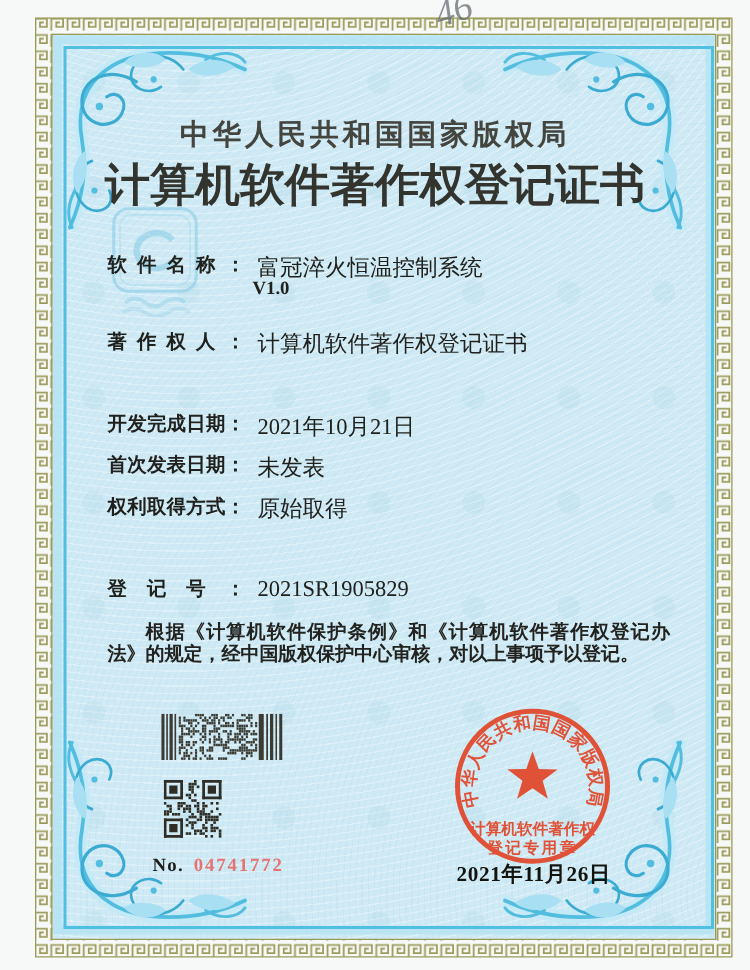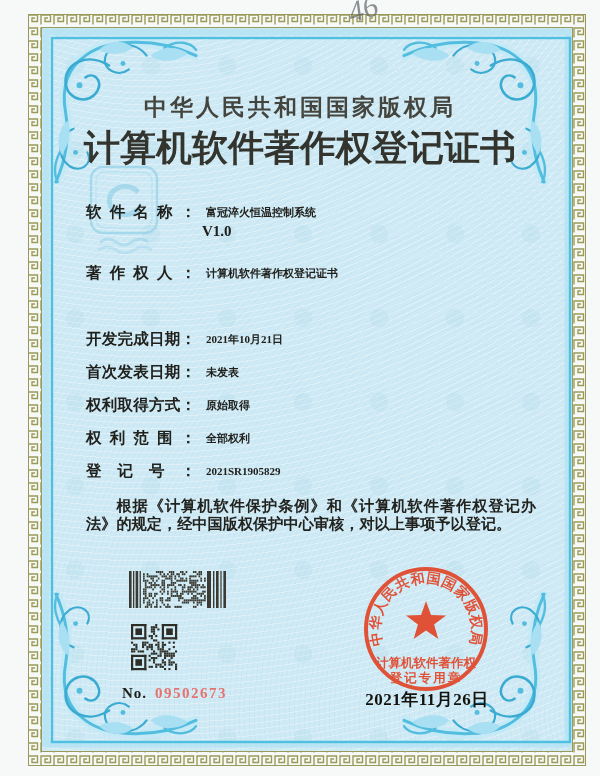--- a/index.html
+++ b/index.html
@@ -27,21 +27,21 @@
   }
   .title1{position:absolute; left:0; top:92px; width:600px; text-align:center;
     font-size:23px; font-weight:bold; letter-spacing:3px; color:#45453f; z-index:4;}
   .title2{position:absolute; left:0; top:124px; width:600px; text-align:center;
     font-size:36px; font-weight:bold; letter-spacing:0px; color:#34342e; z-index:4;}
   .certno{position:absolute; right:80px; top:174px; font-size:12.5px; font-weight:bold; color:#3a3a35; z-index:4;}
   .certno .lbl{margin-right:10px;}
   .row{position:absolute; left:86px; z-index:4; color:#20201d; white-space:nowrap;}
   .flabel{display:inline-block; width:110px; font-weight:bold; font-size:15.5px;
     text-align:justify; text-align-last:justify; vertical-align:top;}
-  .fvalue{margin-left:6px; font-weight:bold; font-size:11px;}
+  .fvalue{margin-left:6px; font-weight:normal; font-size:18px;}
   .version{position:absolute; left:202px; top:223px; font-weight:bold; font-size:15px; z-index:4; color:#20201d;}
   .statement{position:absolute; left:86px; top:497px; width:450px; z-index:4;
     font-size:15.2px; font-weight:600; line-height:18px; color:#22221f; text-indent:2em; text-align:justify;}
   .barcode{position:absolute; left:129px; top:571px; z-index:4;}
   .qr{position:absolute; left:131px; top:624px; z-index:4;}
   .serial{position:absolute; left:122px; top:685px; z-index:4; font-size:15px; font-weight:bold; color:#1d1d1a; letter-spacing:1px;}
   .serial .num{color:#e5736f; margin-left:8px; letter-spacing:1.5px;}
   .seal{position:absolute; left:360px; top:563px; z-index:5; opacity:.93;}
   .issue-date{position:absolute; left:352px; top:688px; width:150px; text-align:center;
     z-index:6; font-size:17px; font-weight:bold; color:#14140f; letter-spacing:.5px;}
@@ -132,24 +132,20 @@
     <span class="flabel">开发完成日期：</span>
     <span class="fvalue">2021年10月21日</span>
   </div>
   <div class="row" style="top:395px">
     <span class="flabel">权利取得方式：</span>
     <span class="fvalue">原始取得</span>
   </div>
   <div class="row" style="top:362px">
     <span class="flabel">首次发表日期：</span>
     <span class="fvalue">未发表</span>
-  </div>
-  <div class="row" style="top:428px">
-    <span class="flabel">权利范围：</span>
-    <span class="fvalue">全部权利</span>
   </div>
   <div class="row" style="top:461px">
     <span class="flabel">登记号：</span>
     <span class="fvalue">2021SR1905829</span>
   </div>
 
   <div class="statement">根据《计算机软件保护条例》和《计算机软件著作权登记办法》的规定，经中国版权保护中心审核，对以上事项予以登记。</div>
 
   <div class="barcode">
     <svg id="barcode-svg" width="97" height="37">
@@ -561,21 +557,21 @@
         <rect x="28.6" y="41.800000000000004" width="2.09" height="2.09" fill="#2e2e26"></rect>
         <rect x="30.800000000000004" y="41.800000000000004" width="2.09" height="2.09" fill="#2e2e26"></rect>
         <rect x="44" y="41.800000000000004" width="2.09" height="2.09" fill="#2e2e26"></rect>
         <rect x="33" y="44" width="2.09" height="2.09" fill="#2e2e26"></rect>
         <rect x="37.400000000000006" y="44" width="2.09" height="2.09" fill="#2e2e26"></rect>
         <rect x="44" y="44" width="2.09" height="2.09" fill="#2e2e26"></rect>
       </svg>
   </div>
 
   <div class="serial">
-    <span>No.</span><span class="num">09502673</span>
+    <span>No.</span><span class="num">04741772</span>
   </div>
 
   <svg class="seal" width="132" height="132" viewBox="0 0 132 132">
     <defs>
       <path id="sealArc" d="M22.8,81.7 A46,46 0 1 1 109.2,81.7" fill="none"></path>
     </defs>
     <circle cx="66" cy="66" r="60" fill="none" stroke="#e2472a" stroke-width="4"></circle>
     <polygon fill="#e2472a" points="66,38 71,52.1 86,52.5 74.1,61.6 78.3,76 66,67.5 53.7,76 57.9,61.6 46,52.5 61,52.1"></polygon>
     <text font-size="14" font-weight="bold" fill="#e2472a" letter-spacing="0.5">
       <textPath href="#sealArc" startOffset="0" textLength="176" lengthAdjust="spacing">中华人民共和国国家版权局</textPath>

